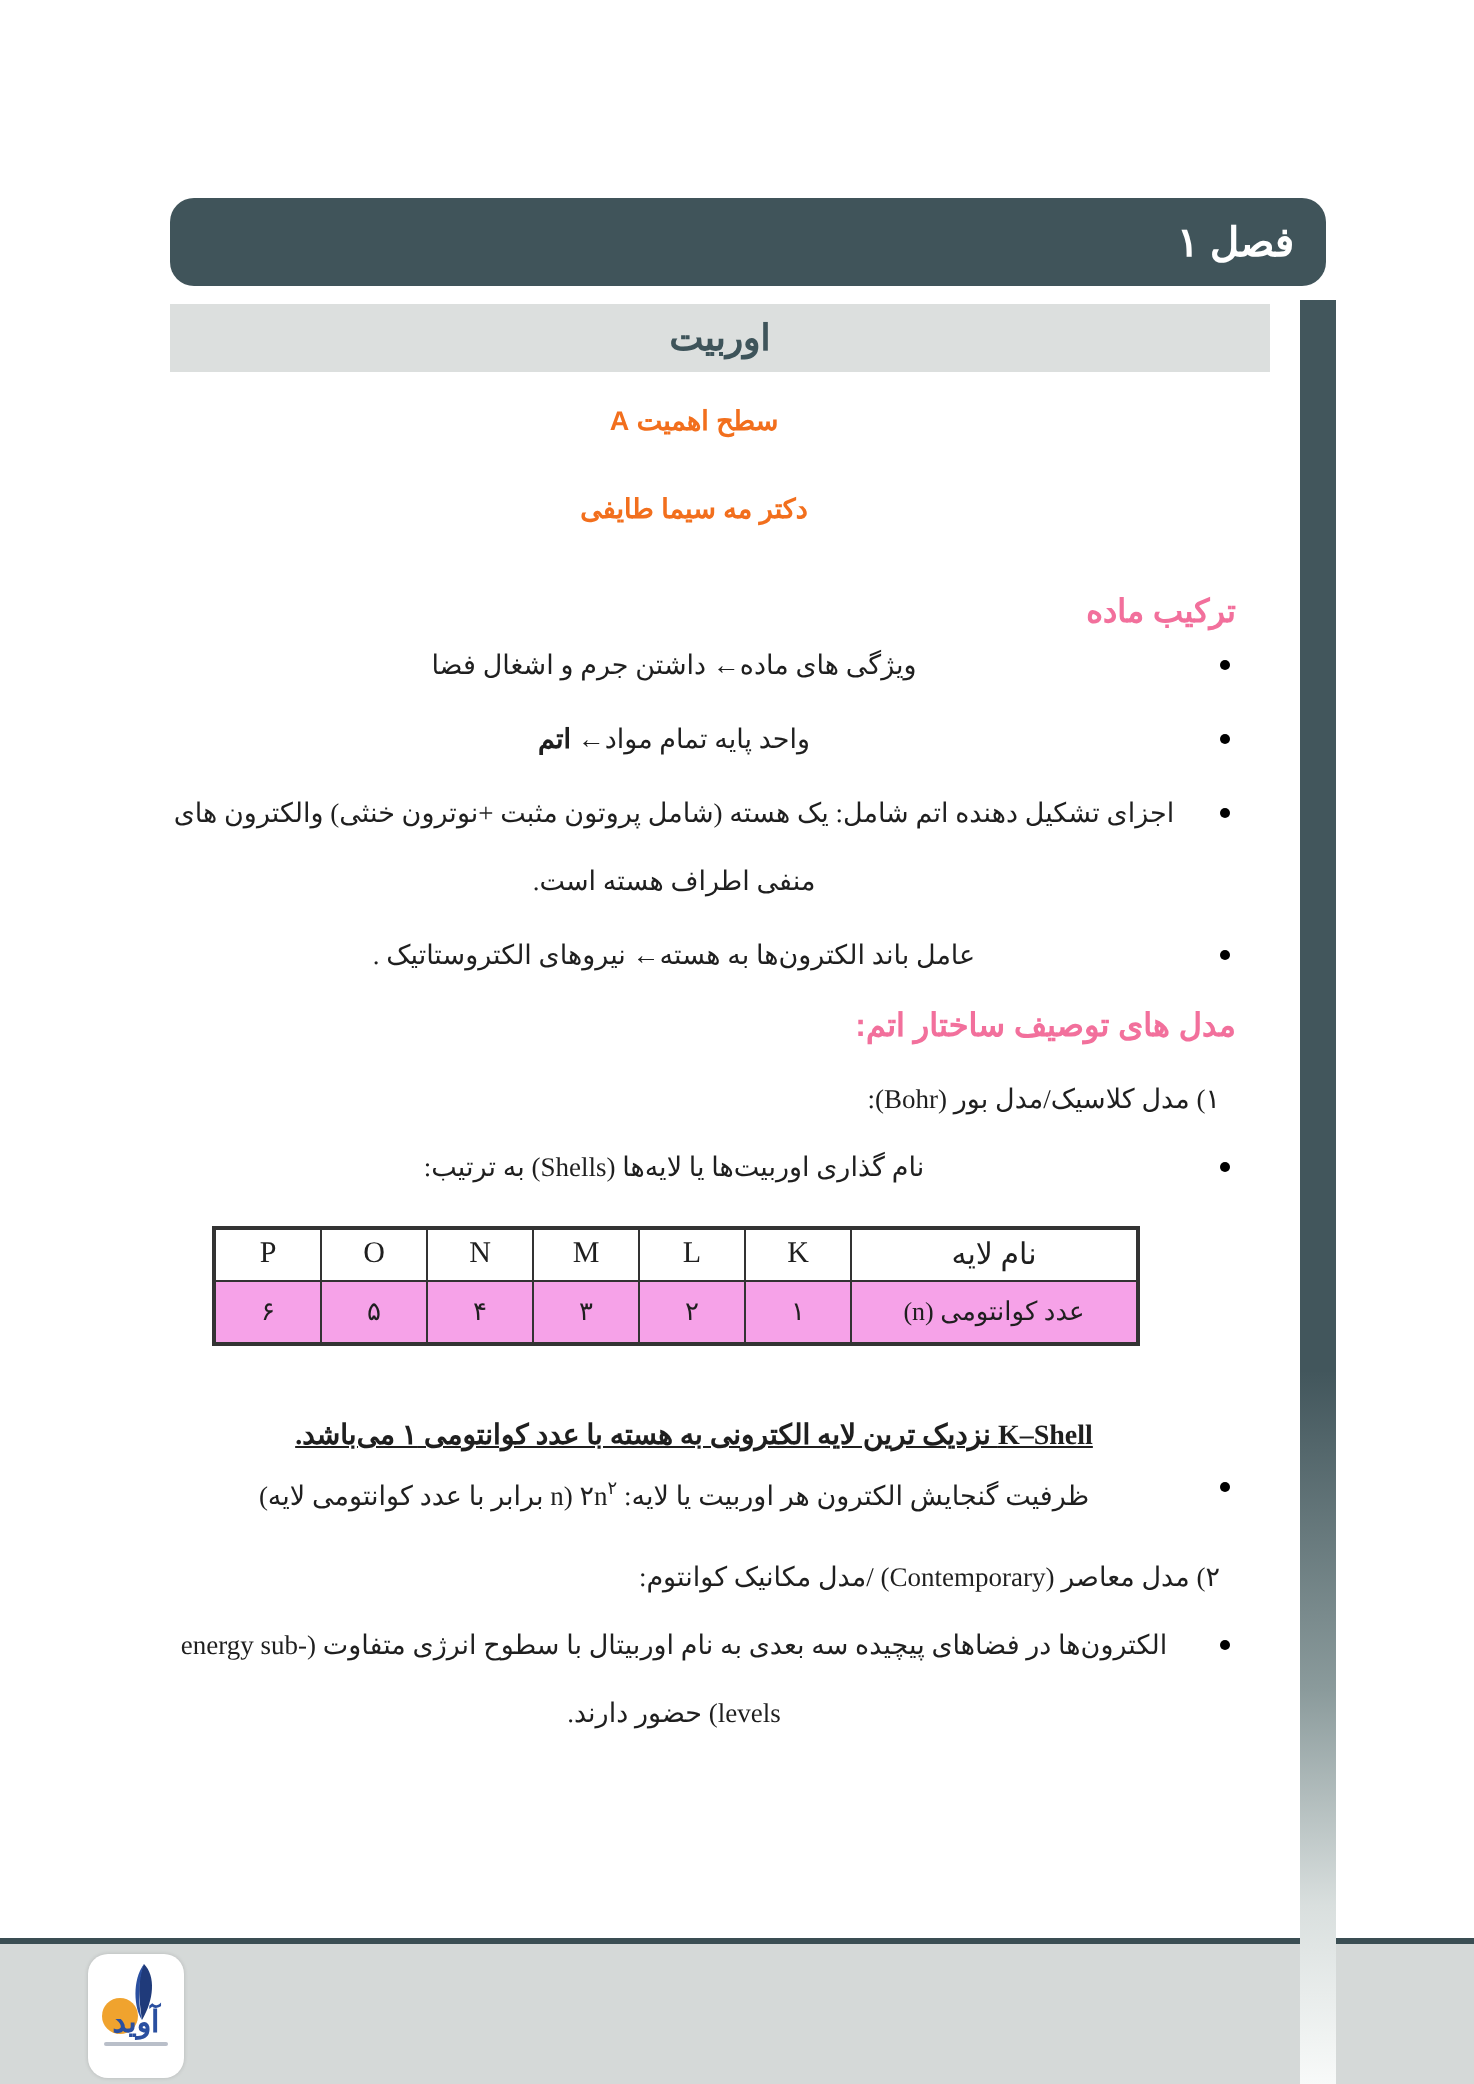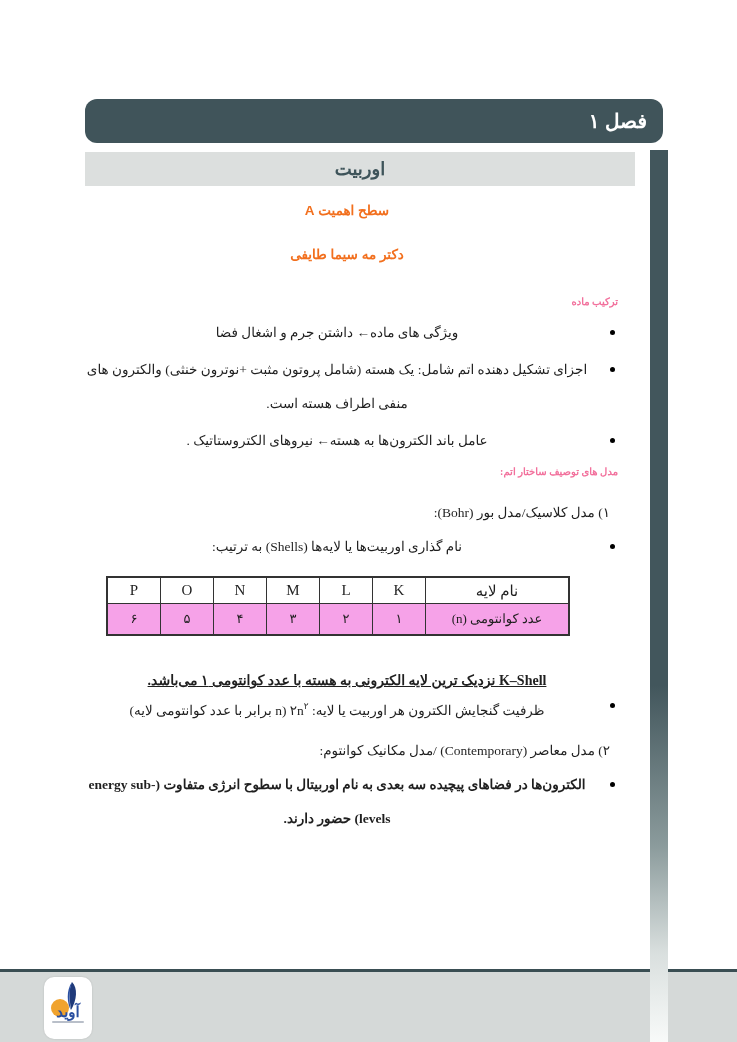--- a/index.html
+++ b/index.html
@@ -25,34 +25,34 @@
 
   
   .content{position:absolute;left:76px;top:196px;width:542px;direction:rtl;text-align:right;
     color:#1f1f1f;font-size:13.5px;font-family:"Liberation Serif", serif;}
 
   .center-orange{ text-align:center;color:#f26f1d;font-weight:bold;font-size:13.5px;
     font-family:"Liberation Sans", sans-serif;height:20px;}
   .lvl{margin-top:6px;}
   .author{margin-top:24px;}
 
-  .pink-heading{color:#f2709c;font-weight:bold;font-size:10px;height:20px;
-    font-family:Liberation Serif, serif;}
+  .pink-heading{color:#f2709c;font-weight:bold;font-size:16px;height:20px;
+    font-family:Liberation Sans, sans-serif;}
   .h1a{margin-top:30px;}
   .h2a{margin-top:8px;}
 
   ul.bullets{list-style:none;margin:0;padding:0;}
   ul.bullets li{position:relative;padding-right:20px;line-height:34px;margin-bottom:3px;text-align:center;}
   ul.bullets li::before{content:"";position:absolute;right:3px;top:14px;width:5px;height:5px;
     background:#000;border-radius:50%;}
   .b-strong{font-weight:bold;}
   .ul1{margin-top:16px;}
   .ul2{margin-top:4px;}
   .ul3{margin-top:14px;}
-  .ul4{margin-top:4px;font-weight:bold;}
+  .ul4{margin-top:4px;}
   .numbered{padding-right:8px;line-height:34px;}
   .num1{margin-top:10px;}
   .num2{margin-top:6px;}
 
   
   table.shells{border-collapse:collapse;direction:rtl;margin:12px 48px 0 0;
     border:2px solid #333;font-size:13px;}
   table.shells td{border:1px solid #333;text-align:center;padding:0 4px;}
   table.shells .hrow td{height:25px;background:#ffffff;
     font-family:"Liberation Serif", serif;font-size:15px;}
@@ -93,20 +93,21 @@
 
   <div class="content">
 
     <div class="center-orange lvl">سطح اهمیت A</div>
     <div class="center-orange author">دکتر مه سیما طایفی</div>
 
     <div class="pink-heading h1a">ترکیب ماده</div>
 
     <ul class="bullets ul1">
       <li>ویژگی های ماده← داشتن جرم و اشغال فضا</li>
+      <li><span>واحد پایه تمام مواد← </span><span class="b-strong">اتم</span></li>
       <li>اجزای تشکیل دهنده اتم شامل: یک هسته (شامل پروتون مثبت +نوترون خنثی) والکترون های منفی اطراف هسته است.</li>
       <li>عامل باند الکترون‌ها به هسته← نیروهای الکتروستاتیک .</li>
     </ul>
 
     <div class="pink-heading h2a">مدل های توصیف ساختار اتم:</div>
 
     <div class="numbered num1">۱) مدل کلاسیک/مدل بور (Bohr):</div>
 
     <ul class="bullets ul2">
       <li>نام گذاری اوربیت‌ها یا لایه‌ها (Shells) به ترتیب:</li>

